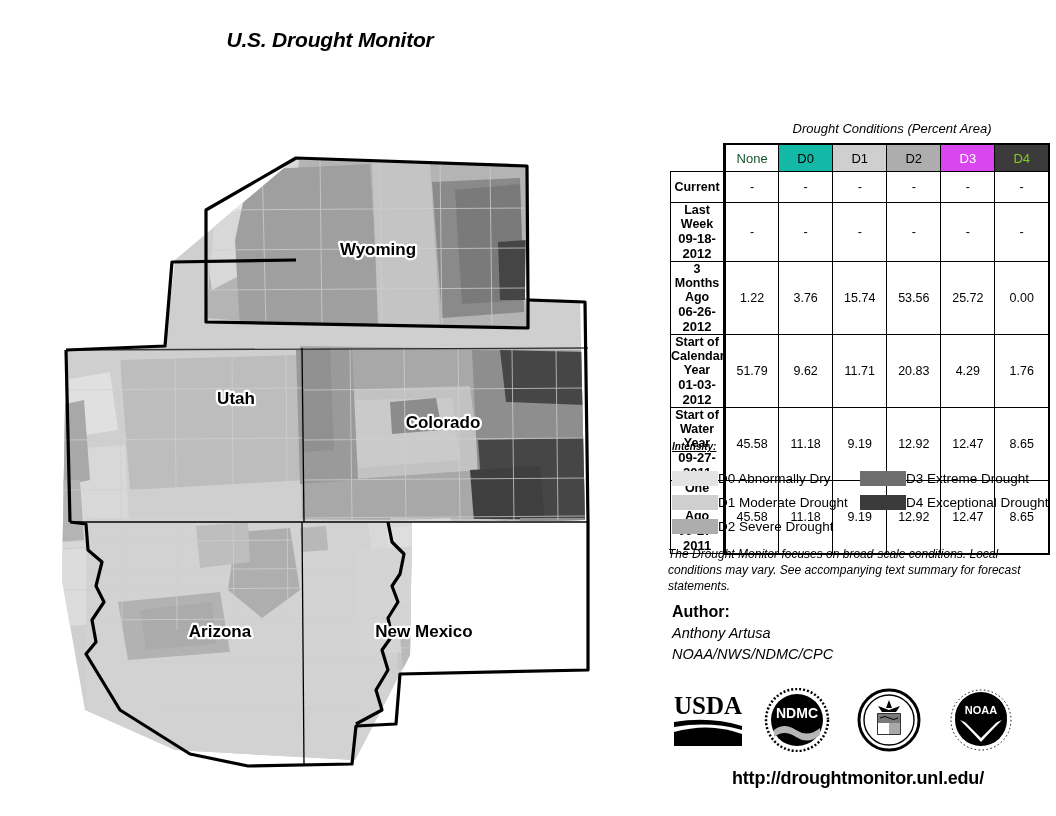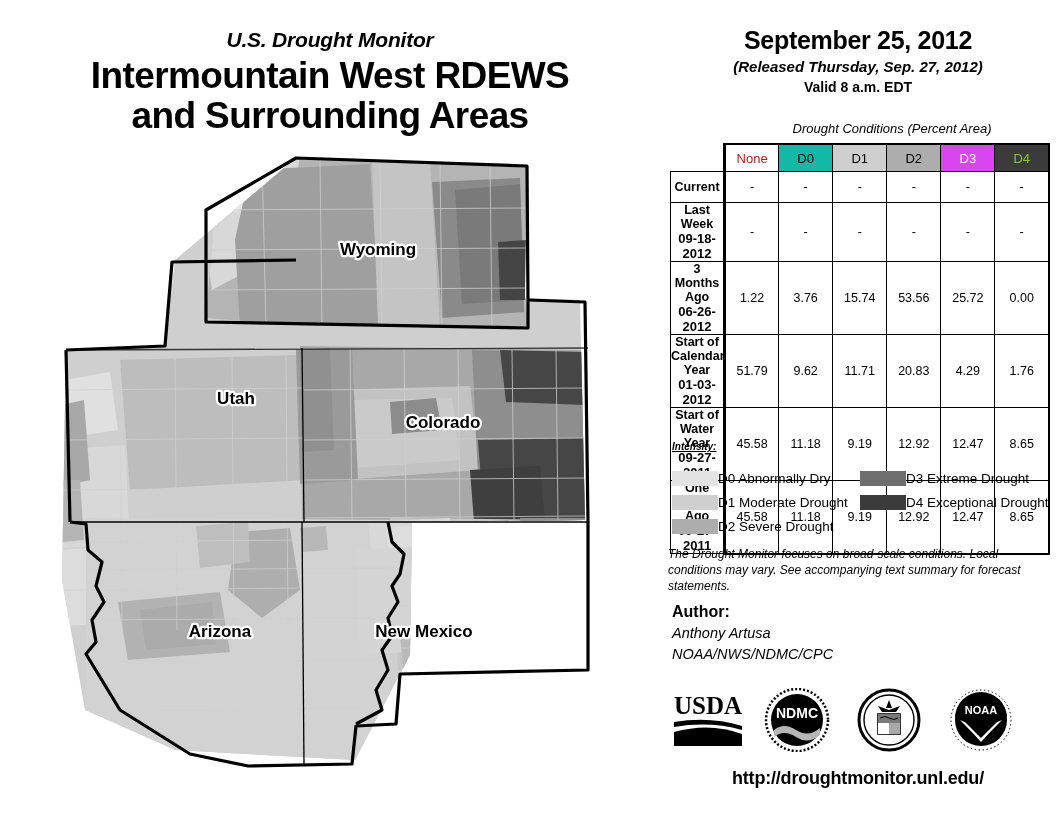--- a/index.html
+++ b/index.html
@@ -215,24 +215,20 @@
     letter-spacing: -0.2px;
   }
 </style>
 </head>
 <body>
 
 <div id="left-panel">
 
   <div id="title-block">
     <div id="dm-eyebrow">U.S. Drought Monitor</div>
-    <div id="dm-title">
-      <div>Intermountain West RDEWS</div>
-      <div>and Surrounding Areas</div>
-    </div>
   </div>
 
   <div id="map-wrap">
     <svg id="map-svg" viewBox="0 0 660 640" xmlns="http://www.w3.org/2000/svg">
       <defs>
 
         <clipPath id="clip-all">
           <path d="M 296 8 L 527 16 L 525 148 L 580 150 L 585 370 L 412 372 L 410 505 L 355 610 L 175 600 L 85 560
                    L 62 430 L 66 200 L 165 196 L 175 110 L 296 8 Z"></path>
         </clipPath>
@@ -395,33 +391,28 @@
         <text class="state-label" x="443" y="278">Colorado</text>
         <text class="state-label" x="220" y="487">Arizona</text>
         <text class="state-label" x="424" y="487">New Mexico</text>
       </g>
     </svg>
   </div>
 </div>
 
 <div id="right-panel">
 
-  <div id="date-block">
-    <div id="issue-date">September 25, 2012</div>
-    <div id="release-date">(Released Thursday, Sep. 27, 2012)</div>
-    <div id="valid-time">Valid 8 a.m. EDT</div>
-  </div>
 
   <div id="table-caption">Drought Conditions (Percent Area)</div>
 
   <table id="stats-table">
     <thead>
       <tr>
         <th class="corner-cell"></th>
-        <th class="col-none outer-top sep-left" style="background: rgb(255, 255, 255); color: #b91c1c;">None</th>
+        <th class="col-none outer-top sep-left" style="background: rgb(255, 255, 255); color: #14532d;">None</th>
         <th class="col-d0 outer-top" style="background: #14b8a6; color: rgb(0, 0, 0);">D0</th>
         <th class="col-d1 outer-top" style="background: rgb(207, 207, 207); color: rgb(0, 0, 0);">D1</th>
         <th class="col-d2 outer-top" style="background: rgb(173, 173, 173); color: rgb(0, 0, 0);">D2</th>
         <th class="col-d3 outer-top" style="background: #d946ef; color: rgb(255, 255, 255);">D3</th>
         <th class="col-d4 outer-top outer-right" style="background: rgb(59, 59, 59); color: #84cc16;">D4</th>
       </tr>
     </thead>
     <tbody>
         <tr>
           <td class="row-label">

